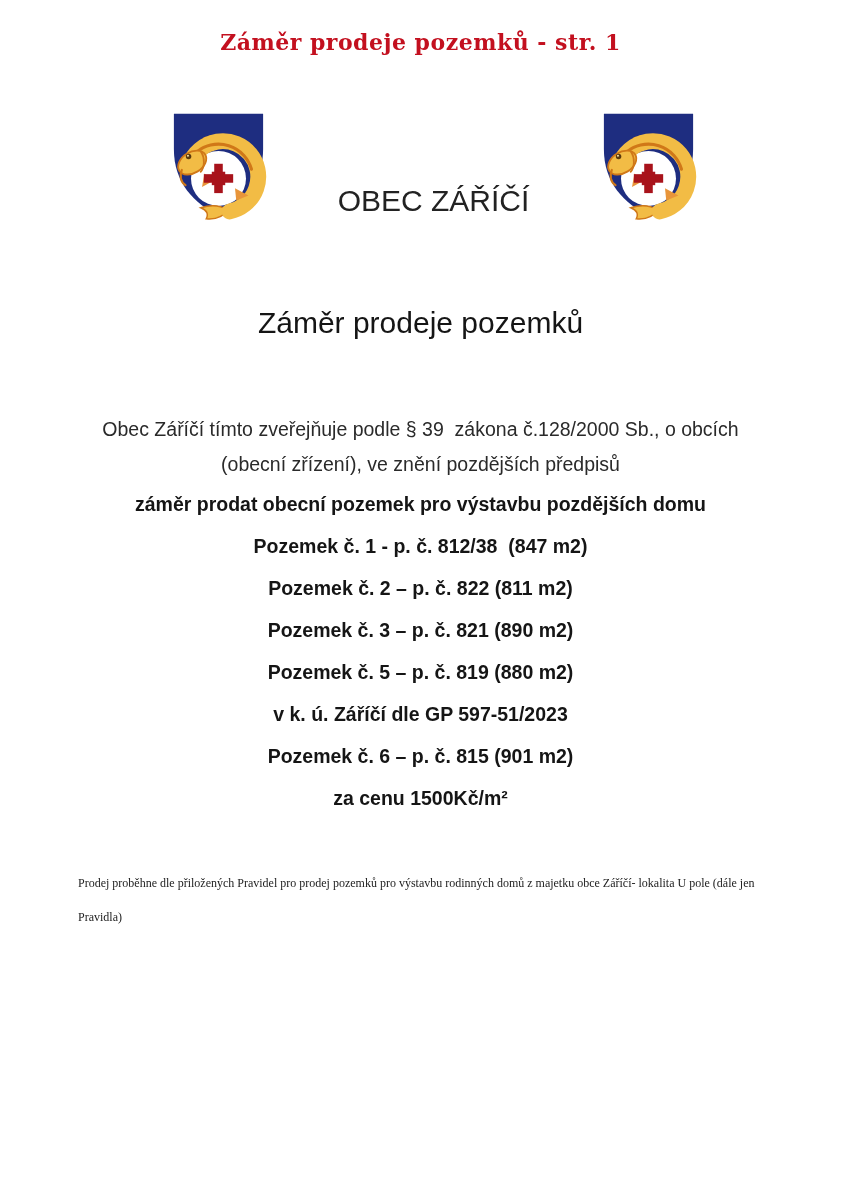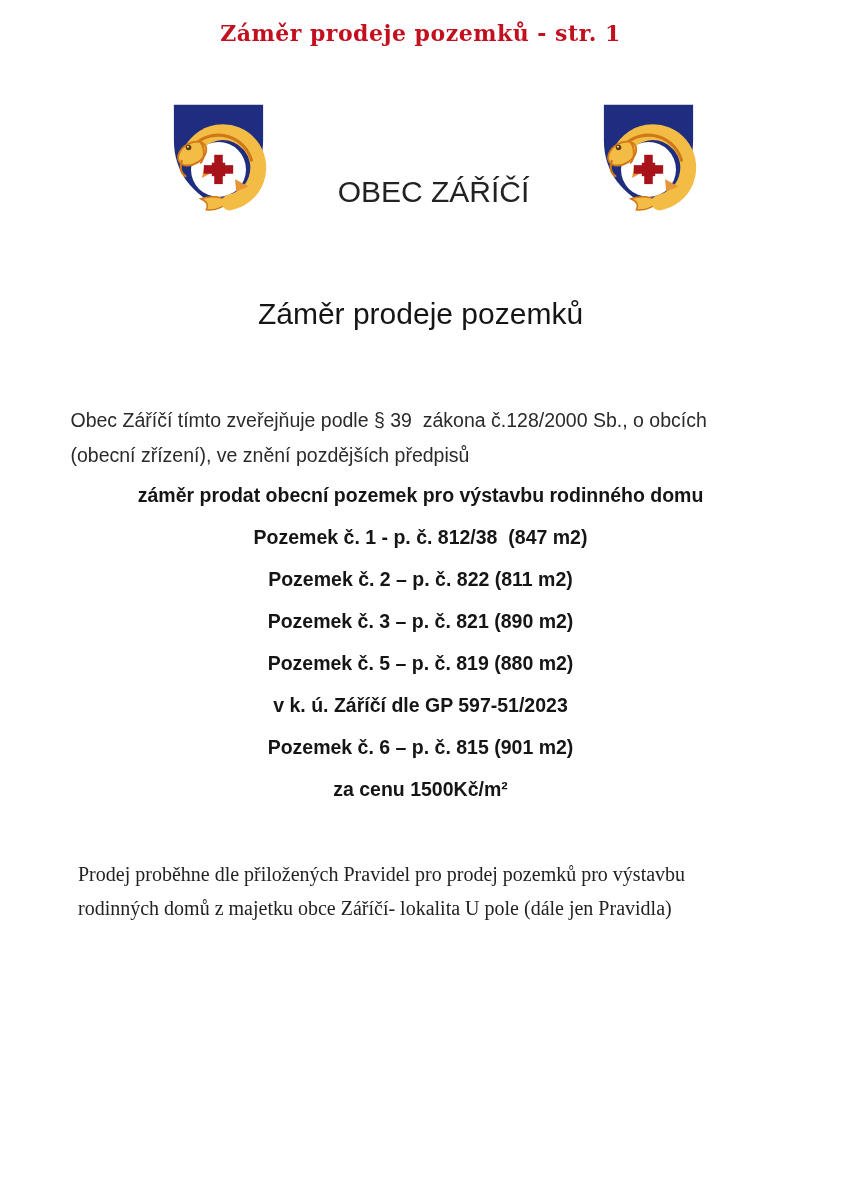--- a/index.html
+++ b/index.html
@@ -1,21 +1,21 @@
 <!DOCTYPE html>
 <html><head>
 <meta charset="utf-8">
 <style>
   * { margin: 0; padding: 0; box-sizing: border-box; }
   html, body { background: #ffffff; }
   .page {
     position: relative;
     width: 841px;
     height: 1066px;
-    margin: 7px auto;
+    margin: 16px auto;
     background: #ffffff;
     overflow: hidden;
     font-family: "Liberation Sans", sans-serif;
     color: #1b1b1b;
   }
   .header-title {
     padding-top: 13px;
     text-align: center;
     font-family: "DejaVu Serif", serif;
     font-weight: bold;
@@ -47,41 +47,42 @@
     margin-top: 84px;
     text-align: center;
     font-size: 30px;
     line-height: 38px;
     font-weight: normal;
     color: #151515;
   }
   .intro {
     margin: 70px auto 0 auto;
     max-width: 700px;
+    text-align: center;
     font-size: 19.5px;
     line-height: 35px;
     color: #2a2a2a;
   }
   .bold-line {
     text-align: center;
     font-weight: bold;
     font-size: 19.5px;
     line-height: 25px;
     color: #151515;
   }
   .intent-line { margin-top: 10px; }
   .plot-line { margin-top: 17px; }
   .body-par {
     margin: 0 78px;
     color: #222;
   }
   .rules-par {
     margin-top: 55px;
     font-family: "Liberation Serif", serif;
-    font-size: 20px;
+    font-size: 12px;
     line-height: 34px;
   }
   .notice-par {
     margin-top: 6px;
     font-family: "Liberation Sans", sans-serif;
     font-size: 19.5px;
     line-height: 37px;
   }
 </style>
 </head>
@@ -148,21 +149,21 @@
         <rect x="74" y="101" width="22" height="22"></rect>
       </g>
     </svg>
 
   </div>
 
   <div class="doc-title">Záměr prodeje pozemků</div>
 
   <p class="intro">Obec Záříčí tímto zveřejňuje podle § 39&nbsp; zákona č.128/2000 Sb., o obcích (obecní zřízení), ve znění pozdějších předpisů</p>
 
-  <p class="bold-line intent-line">záměr prodat obecní pozemek pro výstavbu rodinného domu</p>
+  <p class="bold-line intent-line">záměr prodat obecní pozemek pro výstavbu pozdějších domu</p>
 
   <p class="bold-line plot-line">Pozemek č. 1 - p. č. 812/38 &nbsp;(847 m2)</p>
   <p class="bold-line plot-line">Pozemek č. 2 – p. č. 822 (811 m2)</p>
   <p class="bold-line plot-line">Pozemek č. 3 – p. č. 821 (890 m2)</p>
   <p class="bold-line plot-line">Pozemek č. 5 – p. č. 819 (880 m2)</p>
   <p class="bold-line plot-line">v k. ú. Záříčí dle GP 597-51/2023</p>
   <p class="bold-line plot-line">Pozemek č. 6 – p. č. 815 (901 m2)</p>
   <p class="bold-line plot-line">za cenu 1500Kč/m²</p>
 
   <p class="body-par rules-par">Prodej proběhne dle přiložených Pravidel pro prodej pozemků pro výstavbu rodinných domů z majetku obce Záříčí- lokalita U pole (dále jen Pravidla)</p>

